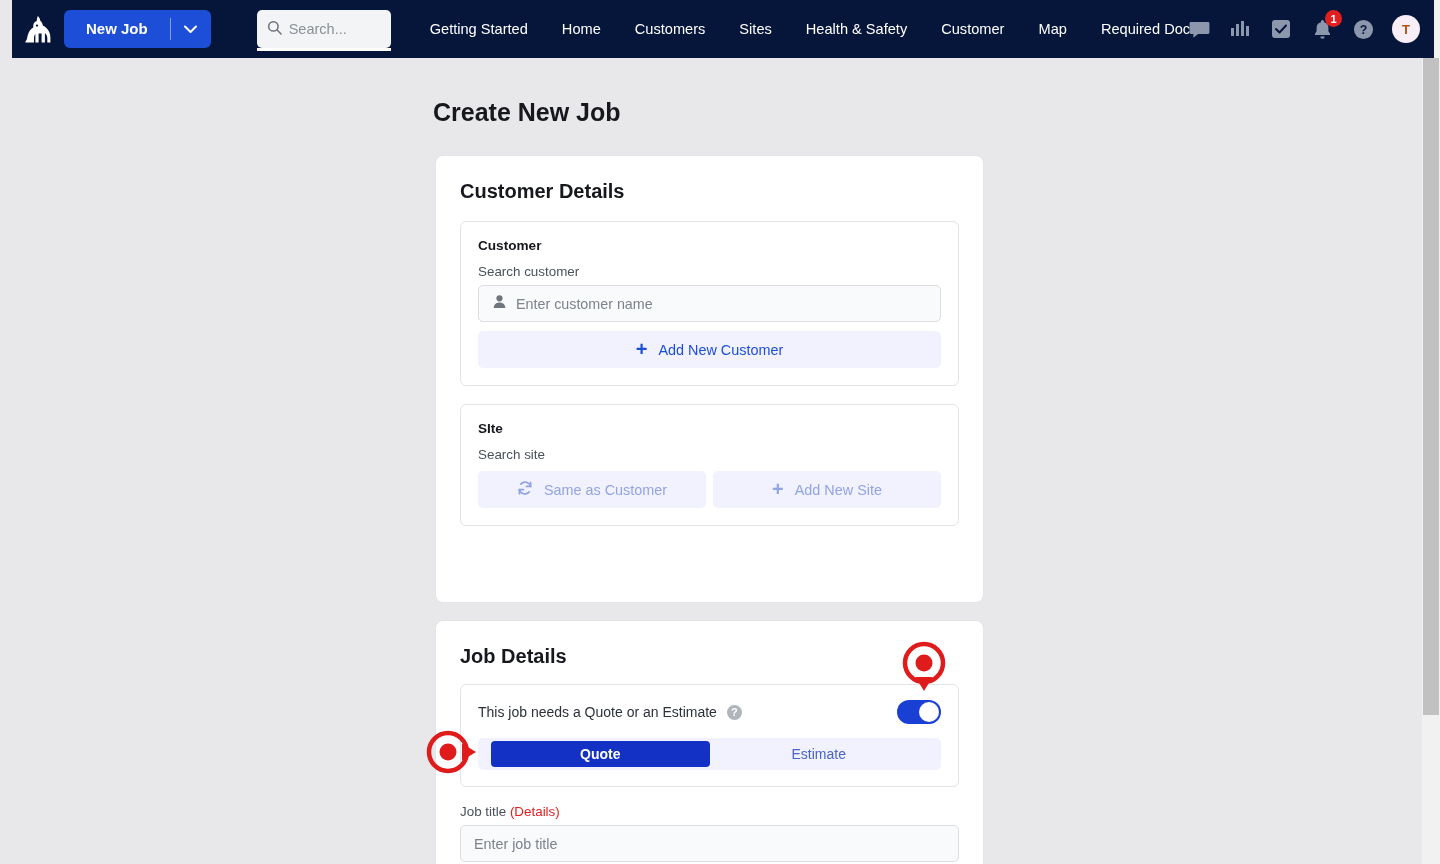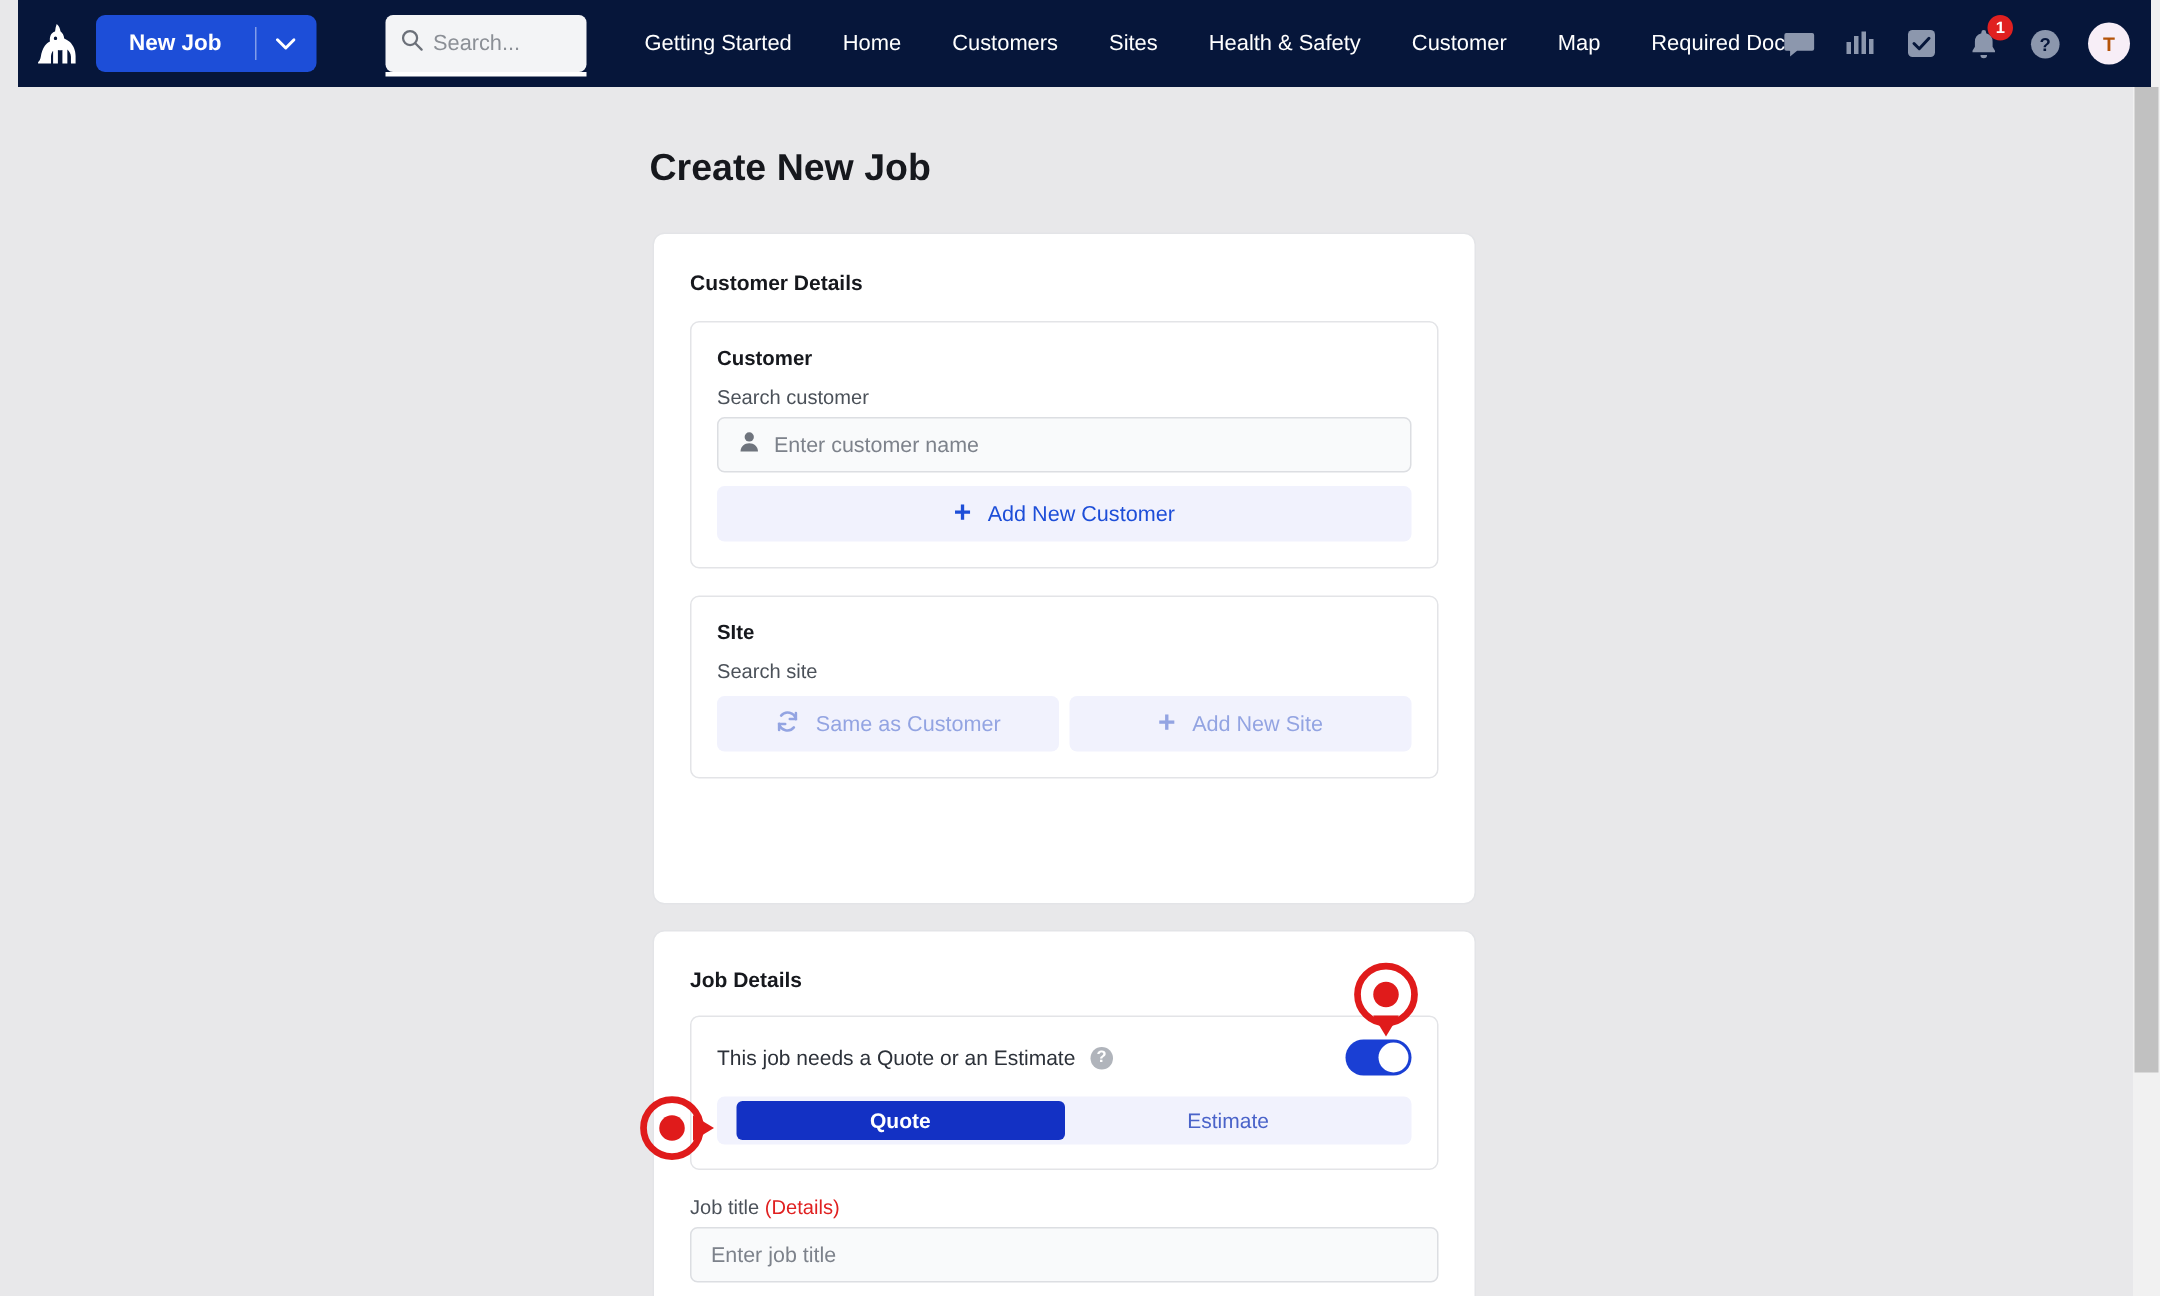--- a/index.html
+++ b/index.html
@@ -166,21 +166,21 @@
     left: 435px;
     width: 549px;
     background: #ffffff;
     border: 1px solid #e3e4e7;
     border-radius: 8px;
   }
   #customer-card { top: 97px; height: 448px; }
   #jobdetails-card { top: 562px; height: 280px; }
 
   .card-title {
-    font-size: 14px;
+    font-size: 20px;
     font-weight: bold;
     color: #16181d;
     padding: 24px 8px 0 24px;
   }
 
   .subcard {
     margin: 18px 24px 0 24px;
     border: 1px solid #e3e4e7;
     border-radius: 6px;
     padding: 16px 17px 17px 17px;

